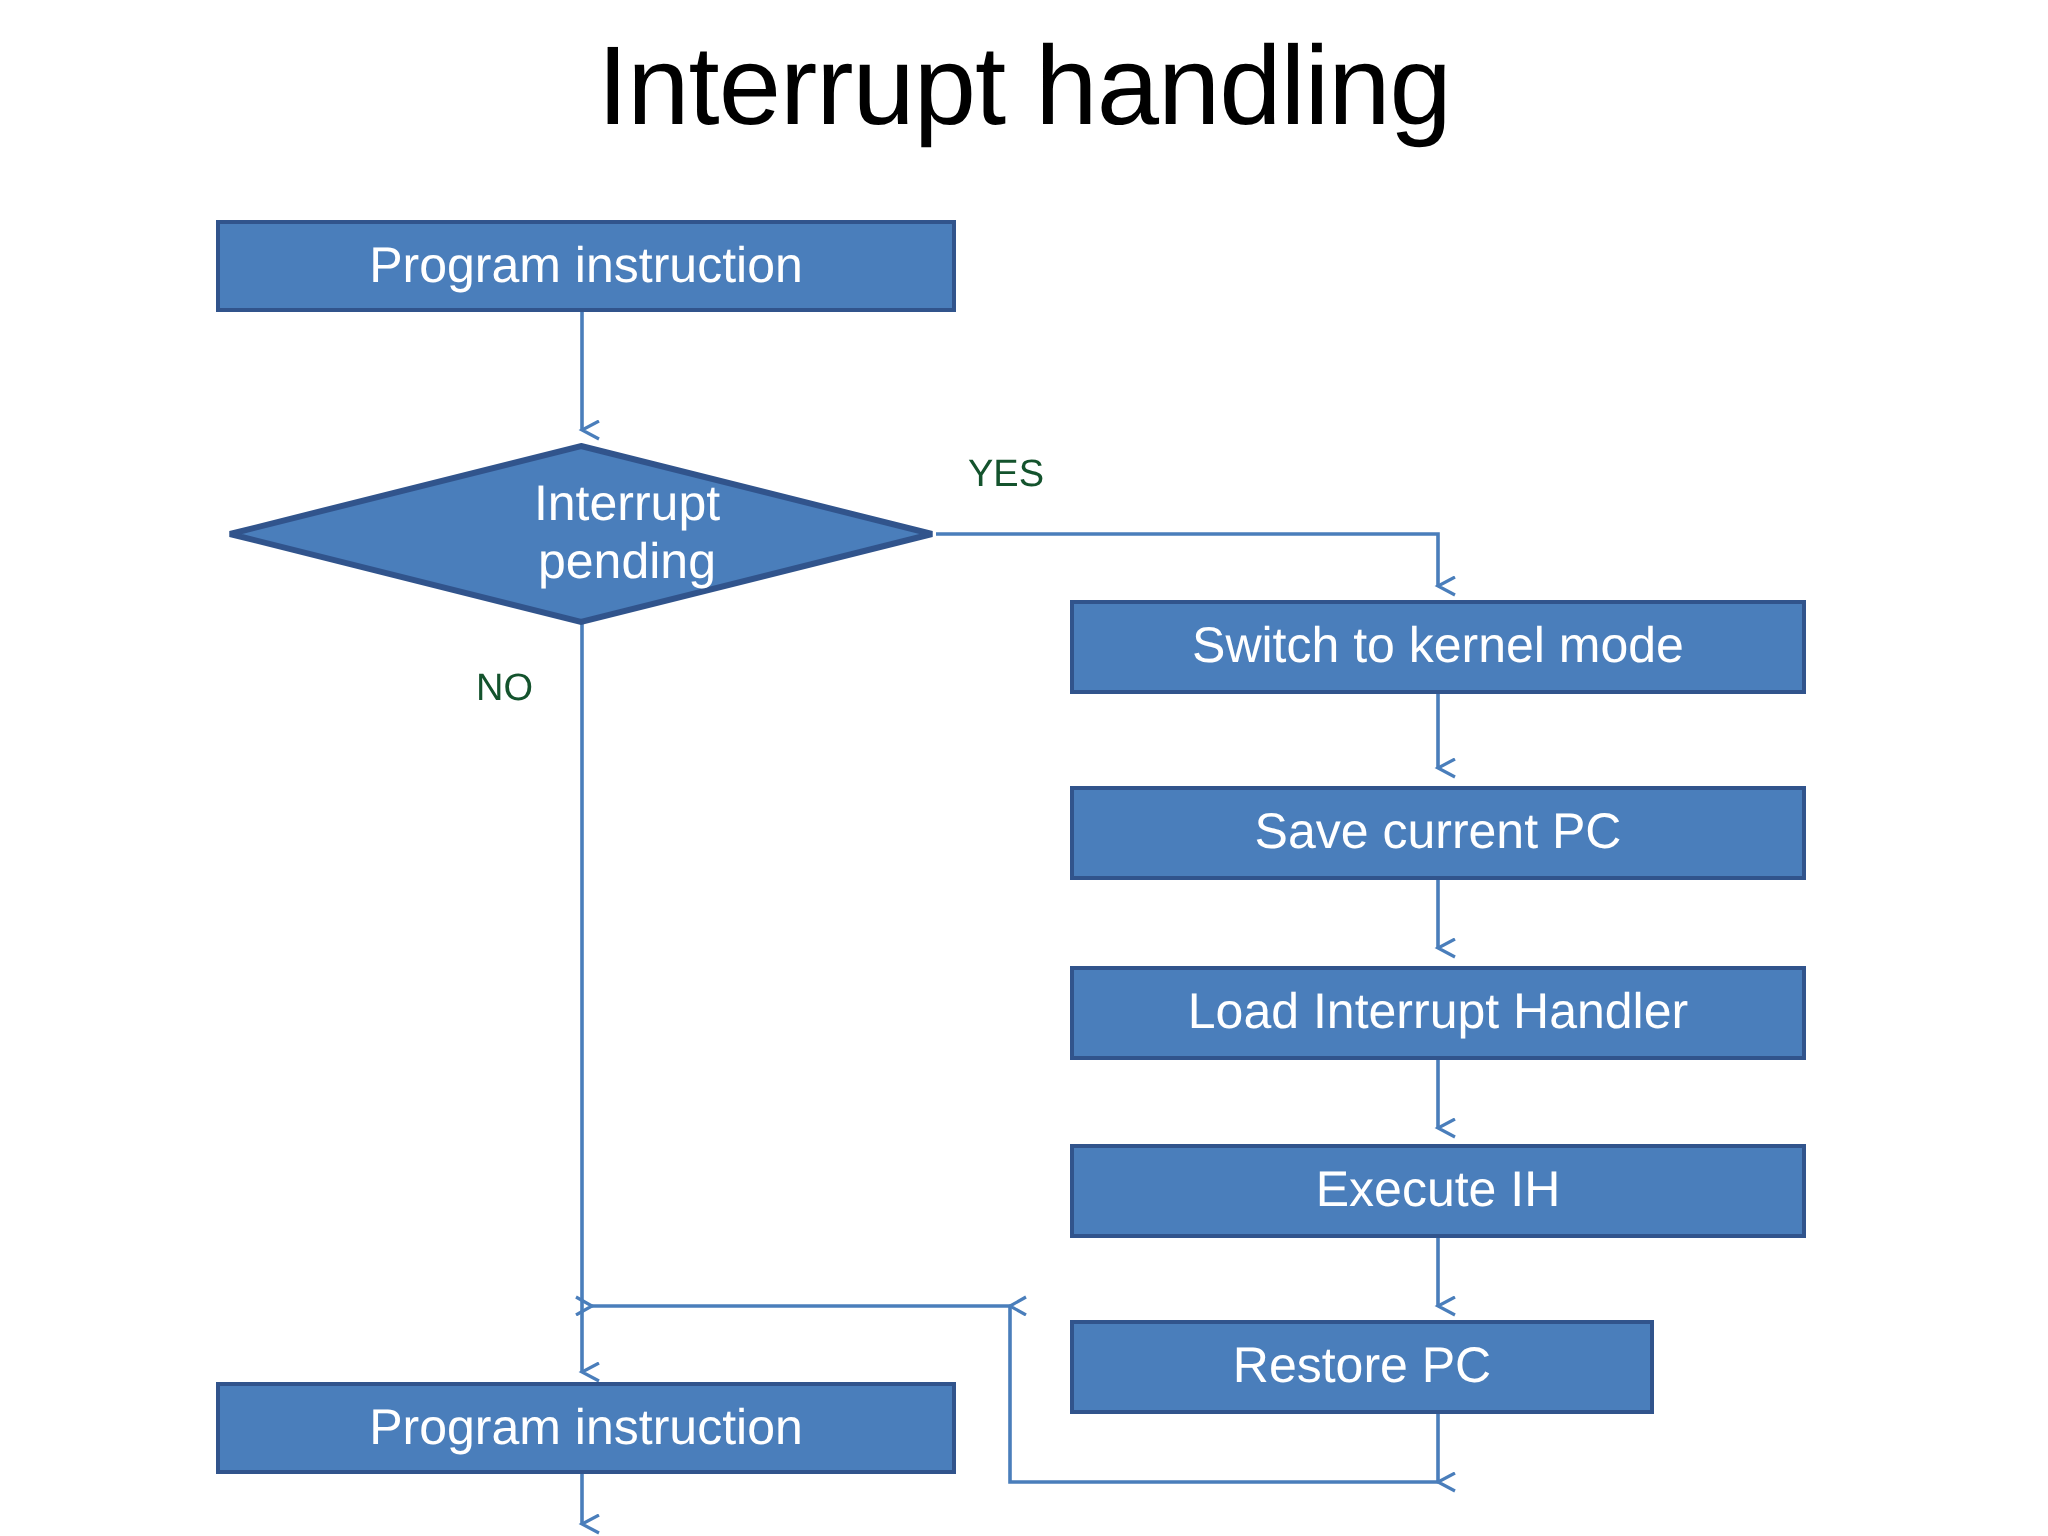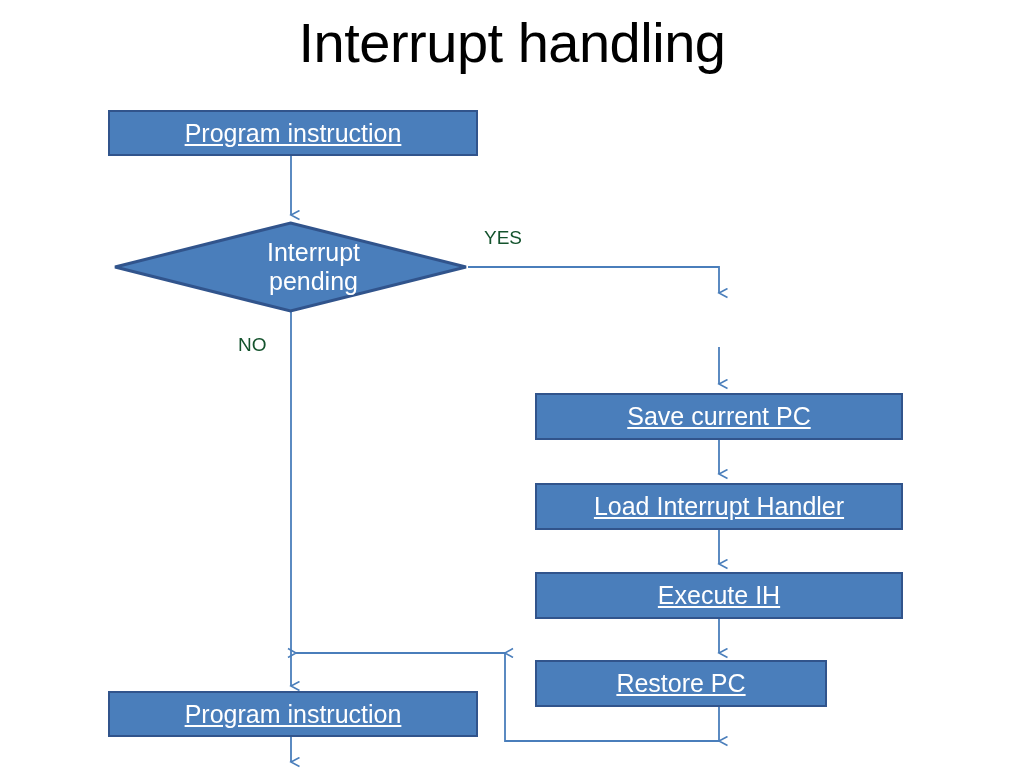--- a/index.html
+++ b/index.html
@@ -52,21 +52,20 @@
     background: #4A7EBB;
     border: 2px solid #31548C;
     color: #FFFFFF;
     display: flex;
     align-items: center;
     justify-content: center;
     text-align: right;
     font-size: 25px;
     line-height: 1.15;
     white-space: nowrap;
-    text-decoration: underline;
   }
 
   .diamond-wrap {
     position: absolute;
   }
   .diamond-wrap svg {
     position: absolute;
     left: 0;
     top: 0;
     display: block;
@@ -144,20 +143,21 @@
   <div class="diamond-wrap" style="left:113px; top:221px; width:355px; height:92px;">
     <svg width="355" height="92" viewBox="0 0 355 92">
       <polygon points="177.5,2 353,46 177.5,90 2,46" fill="#4A7EBB" stroke="#31548C" stroke-width="3"></polygon>
     </svg>
     <div class="diamond-label">
       <span>Interrupt</span>
       <span>pending</span>
     </div>
   </div>
 
+  <div class="node" style="left:535px; top:300px; width:368px; height:47px;">Switch to kernel mode</div>
 
   <div class="node" style="left:535px; top:393px; width:368px; height:47px;">Save current PC</div>
 
   <div class="node" style="left:535px; top:572px; width:368px; height:47px;">Execute IH</div>
 
   <div class="node" style="left:535px; top:483px; width:368px; height:47px;">Load Interrupt Handler</div>
 
   <div class="node" style="left:535px; top:660px; width:292px; height:47px;">Restore PC</div>
 
   <div class="node" style="left:108px; top:691px; width:370px; height:46px;">Program instruction</div>

